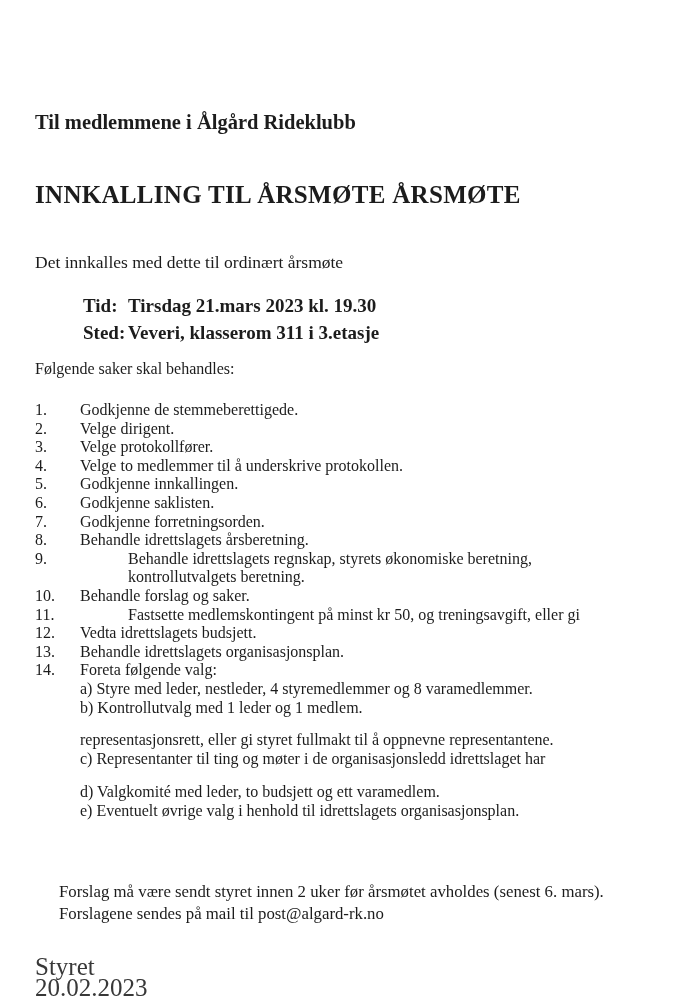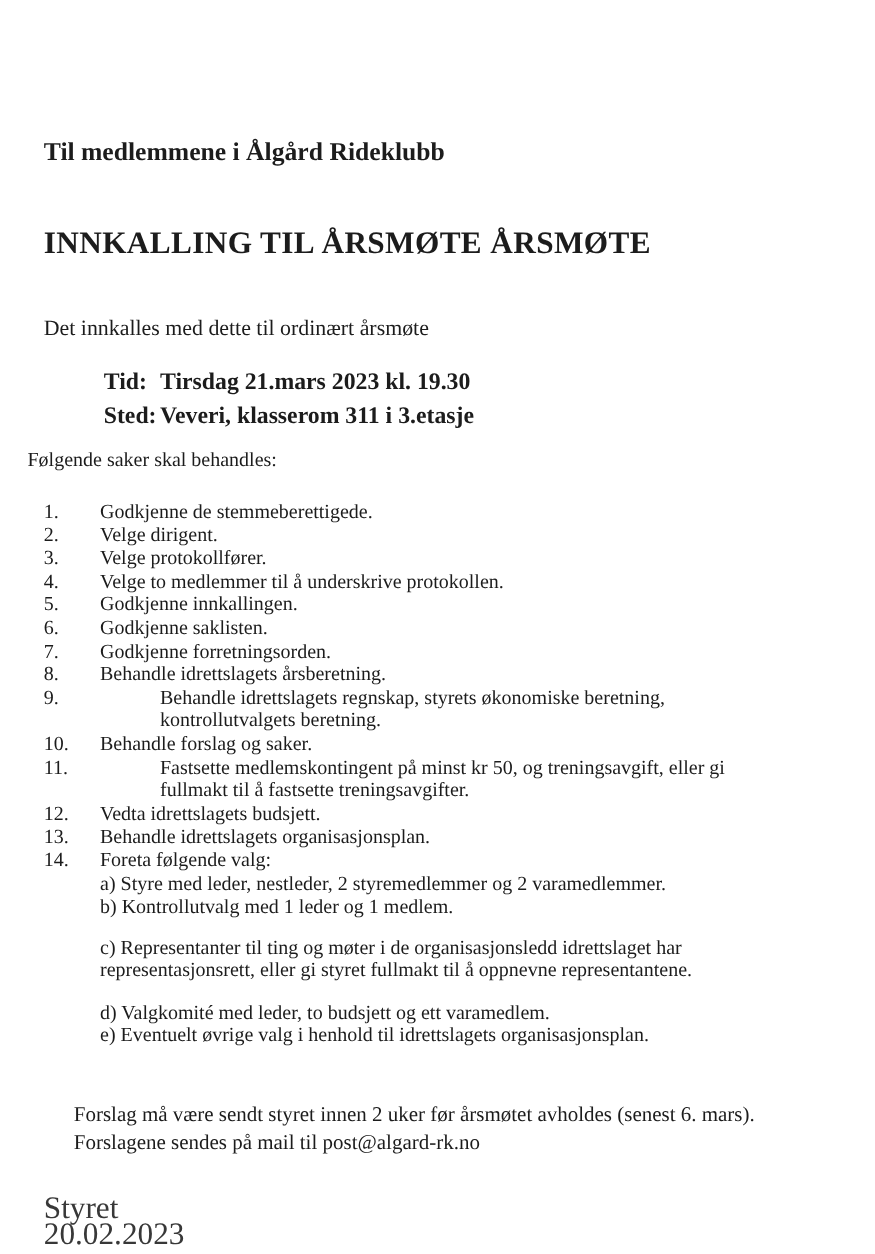--- a/index.html
+++ b/index.html
@@ -34,21 +34,21 @@
   .intro {
     position: absolute; left: 35px; top: 252px;
     font-size: 17.5px; white-space: nowrap;
   }
   .meeting {
     position: absolute; left: 83px; top: 292px;
     font-size: 19px; font-weight: bold; line-height: 27px; font-family: Liberation Serif, serif;
   }
   .meeting .lbl { display: inline-block; width: 45px; }
   .agenda-intro {
-    position: absolute; left: 22px; top: 360px;
+    position: absolute; left: 35px; top: 360px;
     font-size: 16px; white-space: nowrap;
   }
   .agenda {
     position: absolute; left: 35px; top: 401px; width: 640px;
     font-size: 16px; line-height: 18.6px;
   }
   .row { display: flex; }
   .num { width: 45px; flex: none; }
   .txt { flex: 1; }
   .txt .l { display: block; margin-left: 48px; }
@@ -155,41 +155,40 @@
         </span>
       </div>
     <div class="row">
         <span class="num">10.</span>
         <span class="txt">Behandle forslag og saker.</span>
       </div>
     <div class="row">
         <span class="num">11.</span>
         <span class="txt">
           <span class="l">Fastsette medlemskontingent på minst kr 50, og treningsavgift, eller gi</span>
-          <span class="l">fullmakt til å fastsette treningsavgifter.</span>
         </span>
       </div>
     <div class="row">
         <span class="num">12.</span>
         <span class="txt">Vedta idrettslagets budsjett.</span>
       </div>
     <div class="row">
         <span class="num">13.</span>
         <span class="txt">Behandle idrettslagets organisasjonsplan.</span>
       </div>
     <div class="row">
         <span class="num">14.</span>
         <span class="txt">Foreta følgende valg:</span>
       </div>
 
-    <div class="sub">a) Styre med leder, nestleder, 2 styremedlemmer og 2 varamedlemmer.</div>
+    <div class="sub">a) Styre med leder, nestleder, 4 styremedlemmer og 8 varamedlemmer.</div>
     <div class="sub">b) Kontrollutvalg med 1 leder og 1 medlem.</div>
     <div class="sp14"></div>
+    <div class="sub">representasjonsrett, eller gi styret fullmakt til å oppnevne representantene.</div>
     <div class="sub">c) Representanter til ting og møter i de organisasjonsledd idrettslaget har</div>
-    <div class="sub">representasjonsrett, eller gi styret fullmakt til å oppnevne representantene.</div>
     <div class="sp15"></div>
     <div class="sub">d) Valgkomité med leder, to budsjett og ett varamedlem.</div>
     <div class="sub">e) Eventuelt øvrige valg i henhold til idrettslagets organisasjonsplan.</div>
   </div>
 
   <div class="notice">
     <div>Forslag må være sendt styret innen 2 uker før årsmøtet avholdes (senest 6. mars).</div>
     <div>Forslagene sendes på mail til post@algard-rk.no</div>
   </div>
 

